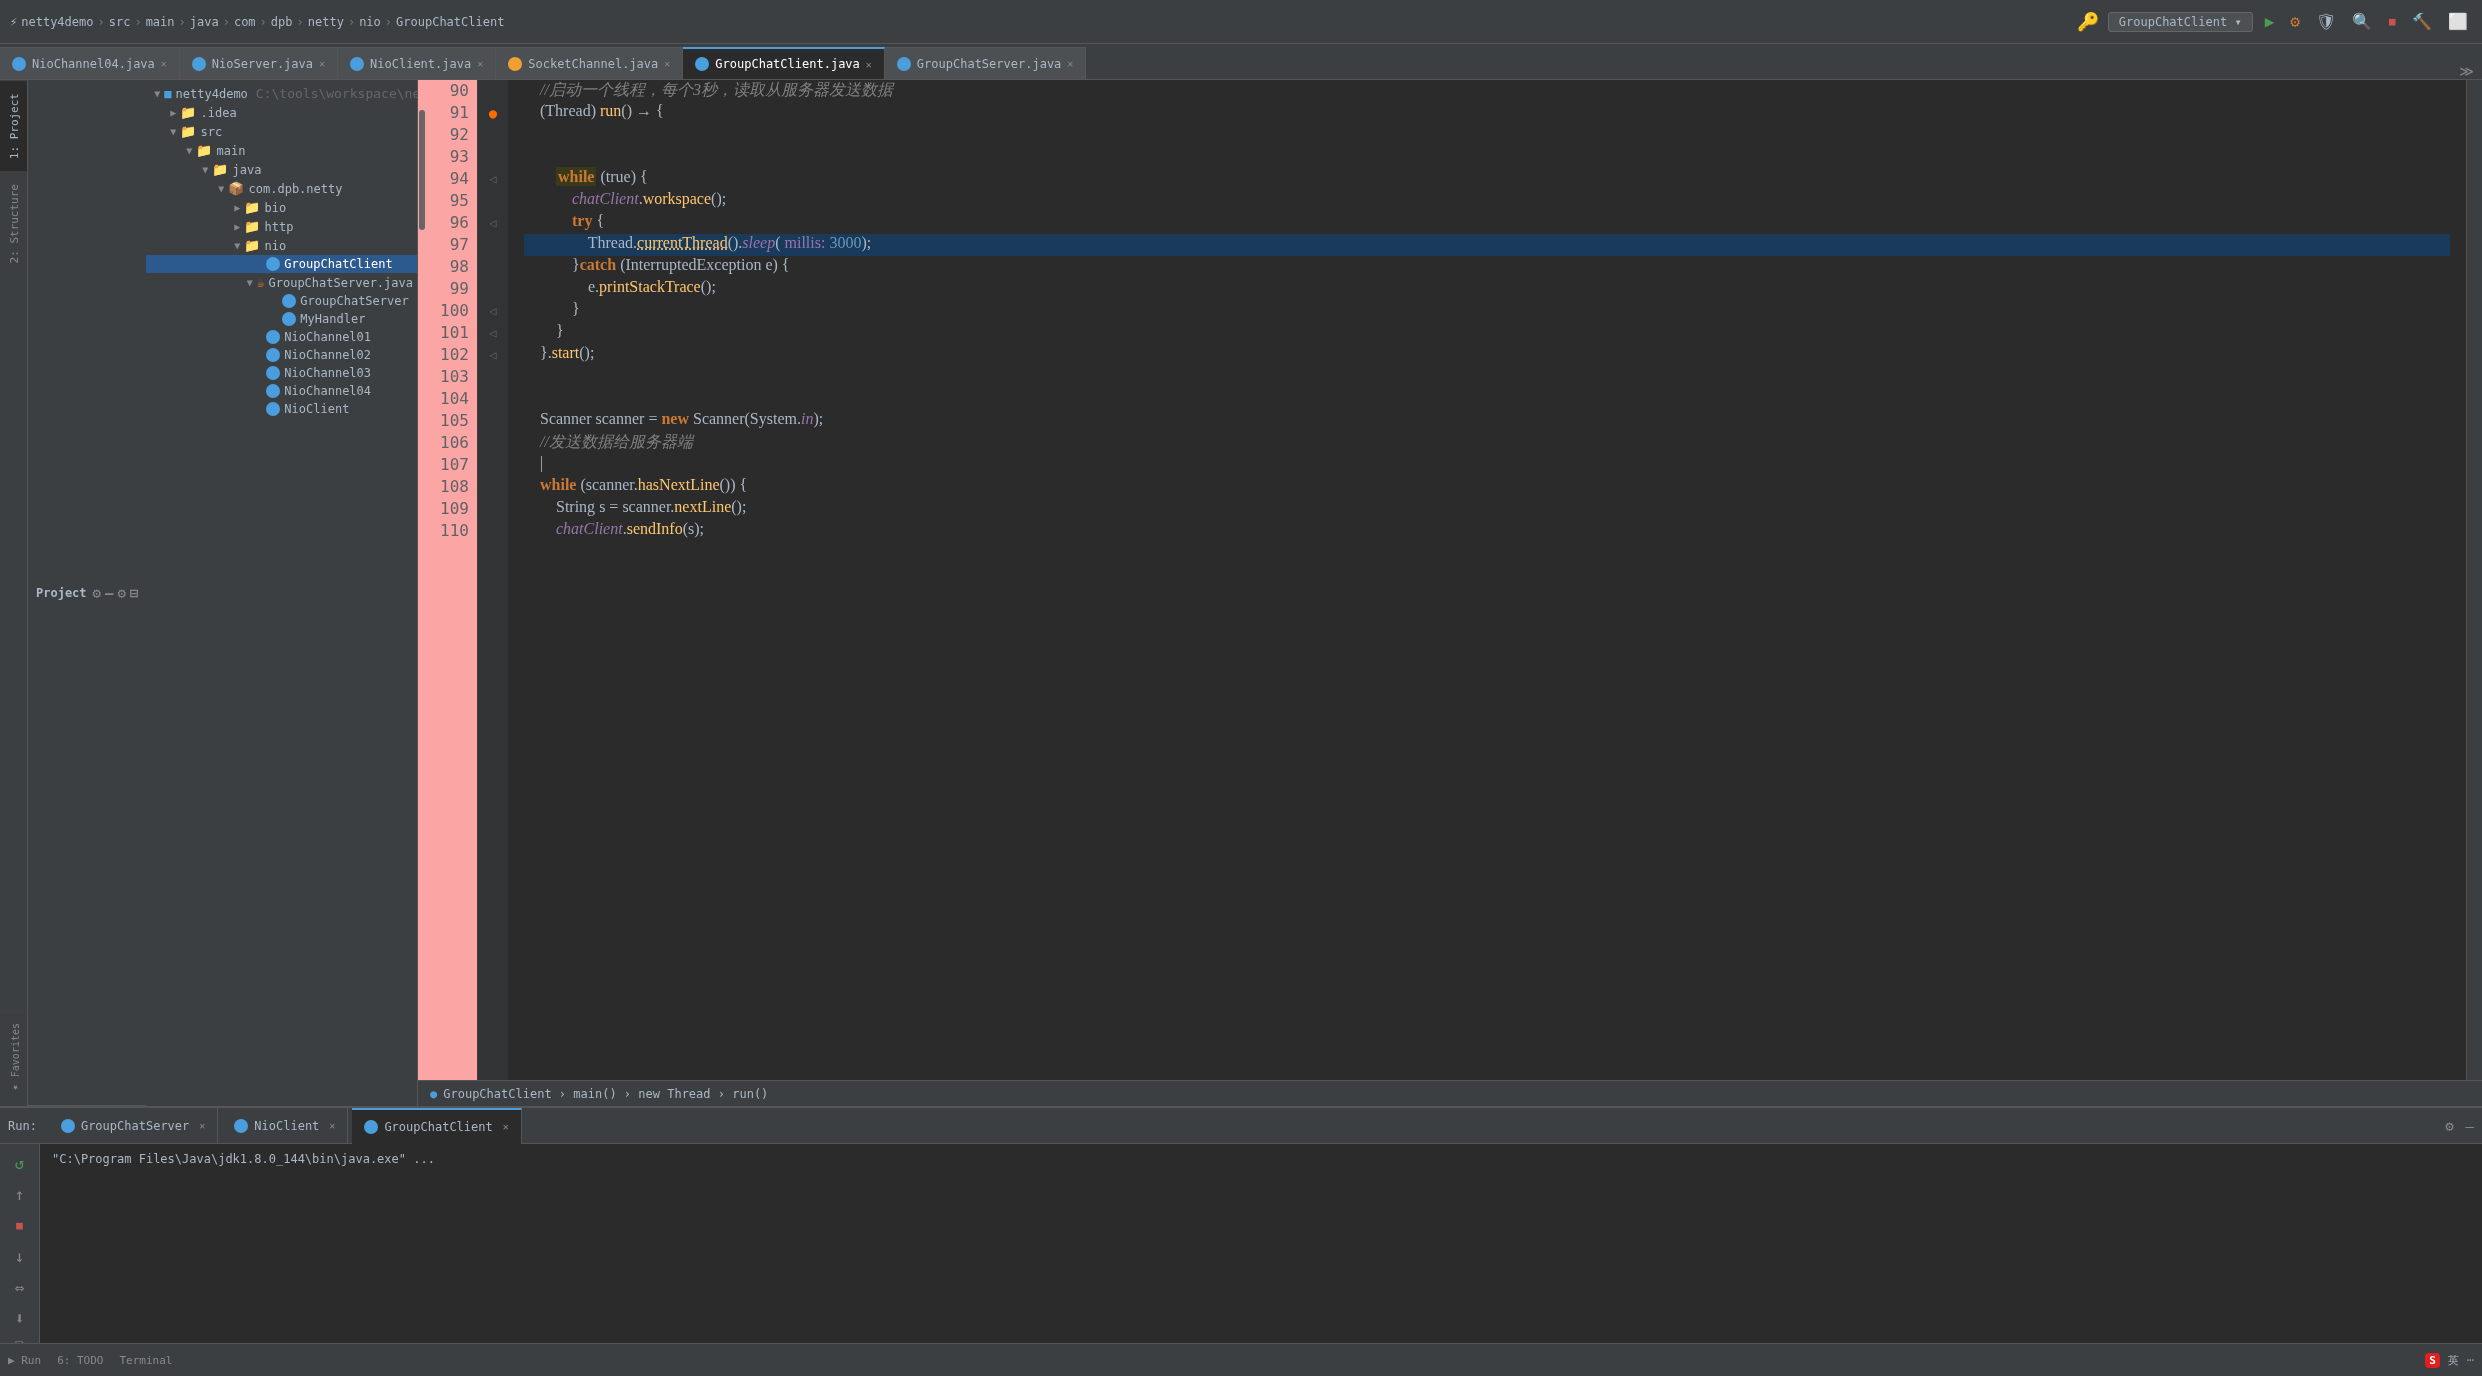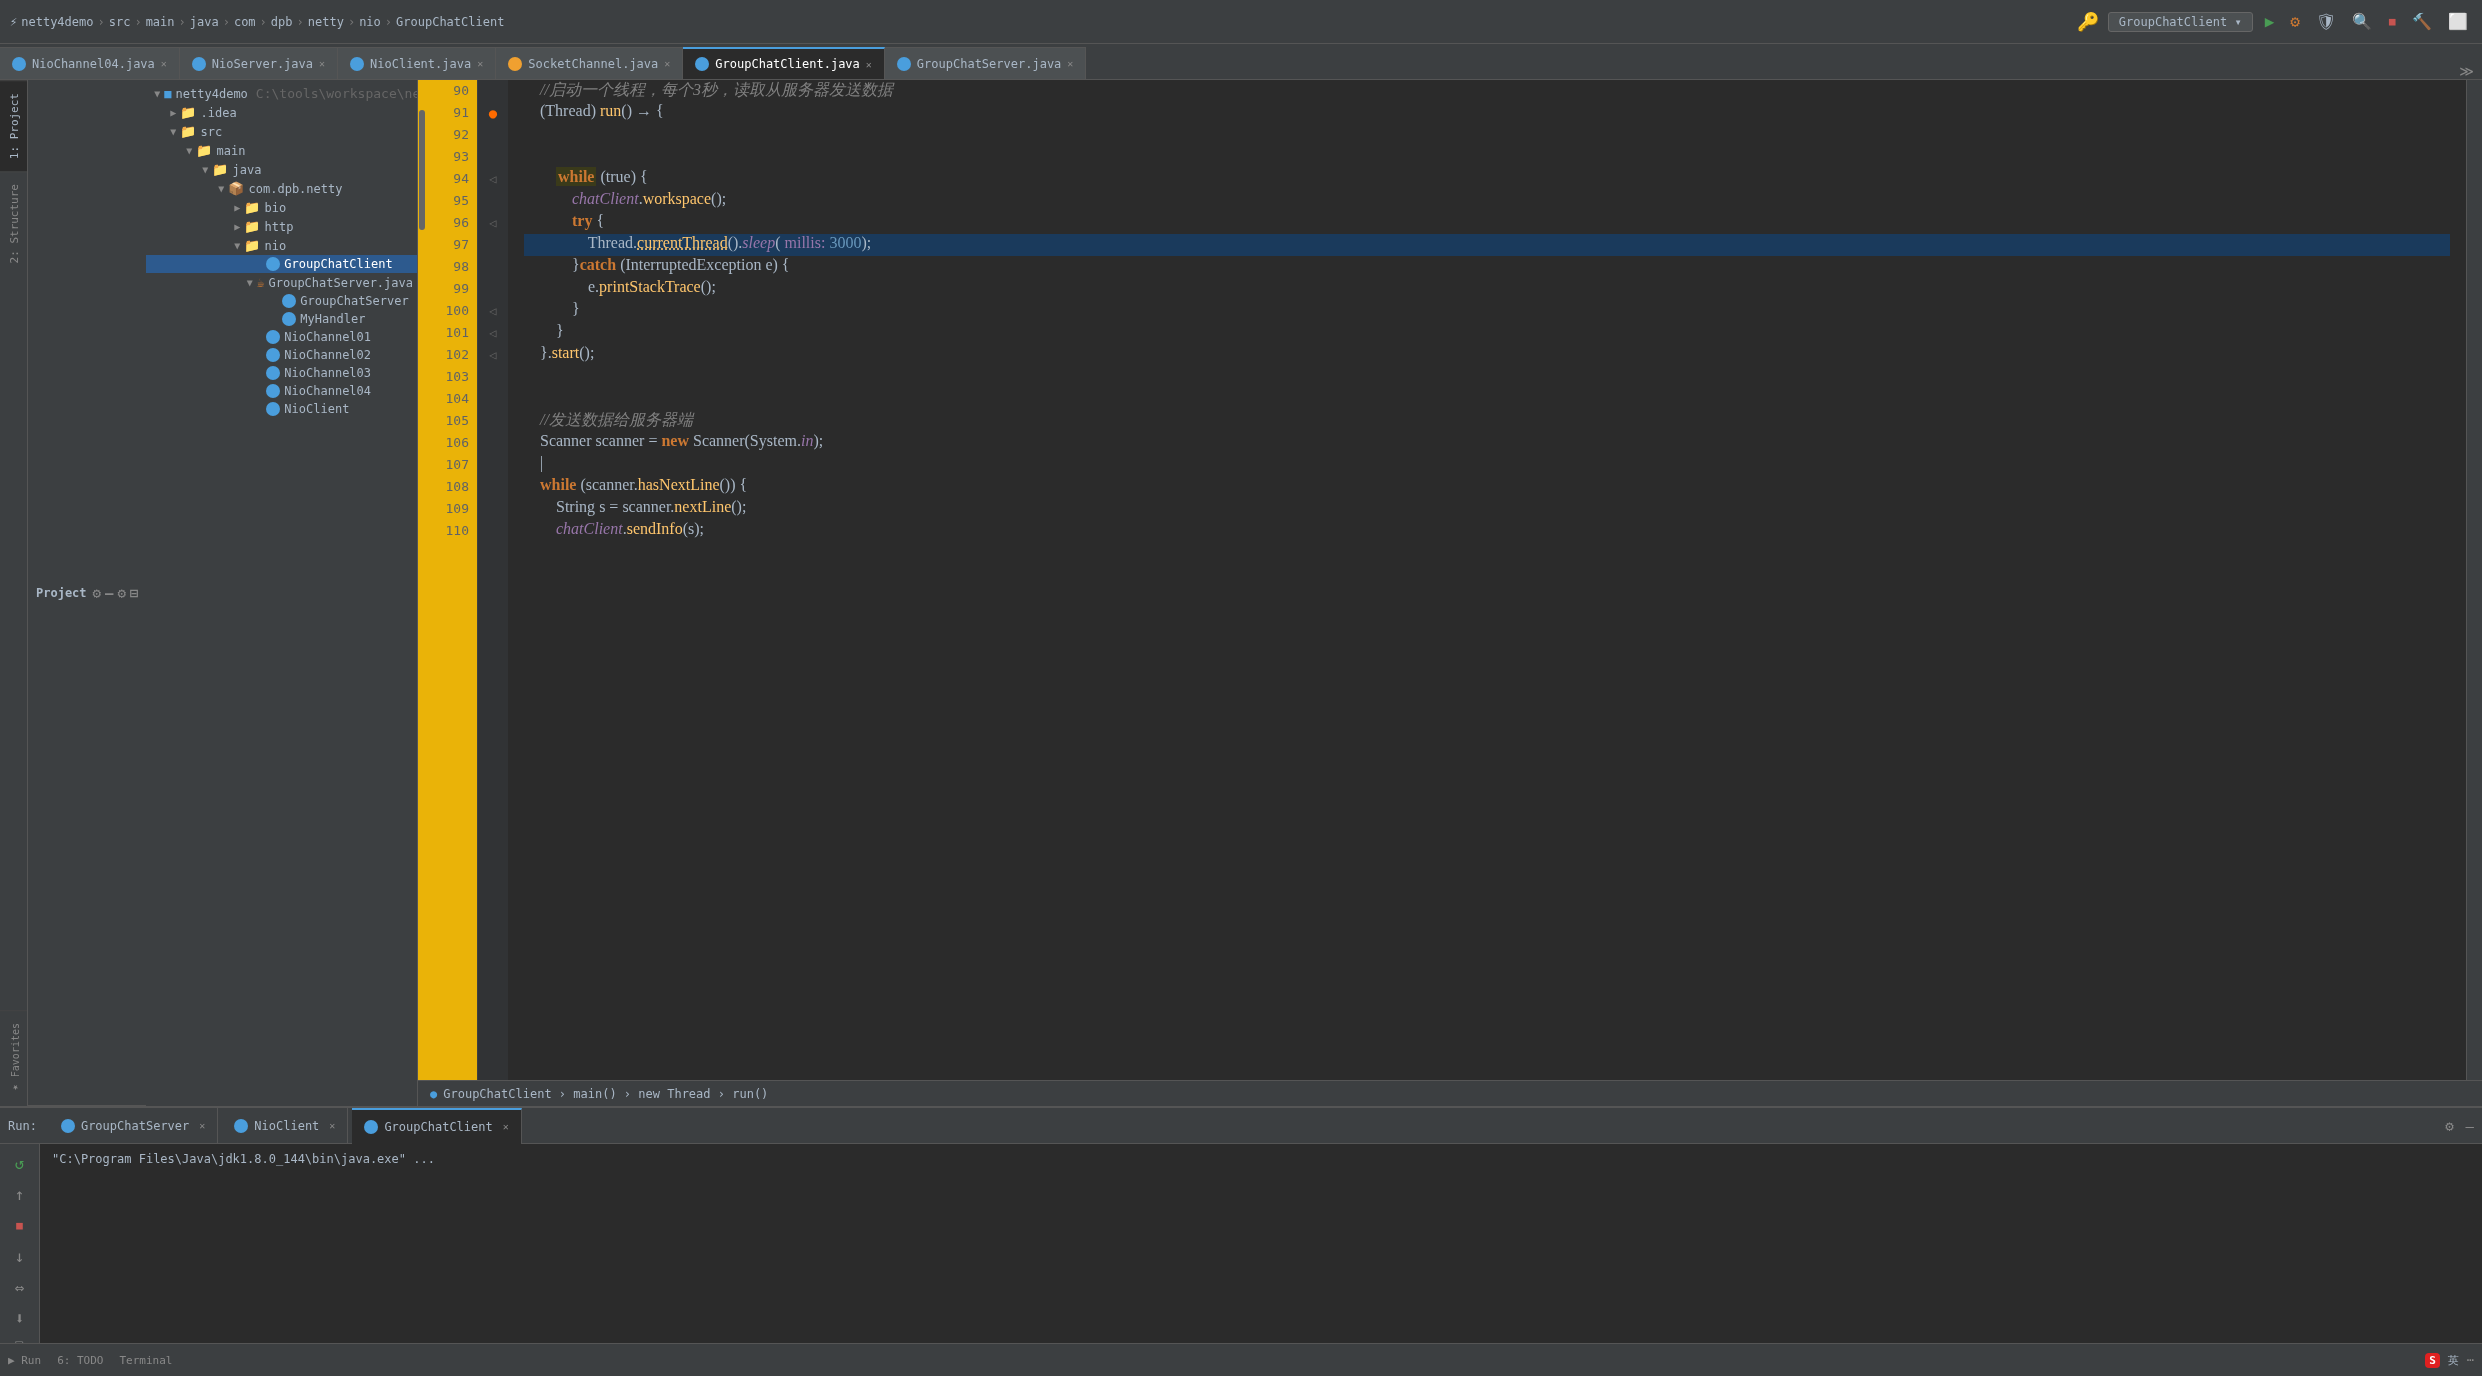--- a/index.html
+++ b/index.html
@@ -160,26 +160,26 @@
       background: #2b2b2b;
       overflow: hidden;
     }
     .code-container {
       flex: 1;
       overflow: auto;
       display: flex;
       position: relative;
     }
     .line-numbers {
-      background: #eab308;
+      background: #fca5a5;
       min-width: 60px;
       padding: 0 8px;
       text-align: right;
       color: #606366;
-      font-size: 13px;
+      font-size: 16px;
       line-height: 22px;
       border-right: 1px solid #3d3f41;
       user-select: none;
       flex-shrink: 0;
     }
     .line-number { height: 22px; display: flex; align-items: center; justify-content: flex-end; }
     .gutter {
       width: 30px;
       background: #313335;
       flex-shrink: 0;
@@ -659,25 +659,25 @@
 
         <div class="code-line">
           <span>    <span class="var">}.</span><span class="method">start</span><span class="var">();</span></span>
         </div>
 
         <div class="code-line"></div>
 
         <div class="code-line"></div>
 
         <div class="code-line">
+          <span>    <span class="type">Scanner</span> <span class="var">scanner = </span><span class="kw">new</span> <span class="type">Scanner</span><span class="var">(System.</span><span class="field">in</span><span class="var">);</span></span>
+        </div>
+
+        <div class="code-line">
           <span class="comment">    //发送数据给服务器端</span>
-        </div>
-
-        <div class="code-line">
-          <span>    <span class="type">Scanner</span> <span class="var">scanner = </span><span class="kw">new</span> <span class="type">Scanner</span><span class="var">(System.</span><span class="field">in</span><span class="var">);</span></span>
         </div>
 
         <div class="code-line">
           <span style="color:#a9b7c6;">    |</span>
         </div>
 
         <div class="code-line">
           <span>    <span class="kw">while</span> <span class="var">(scanner.</span><span class="method">hasNextLine</span><span class="var">()) {</span></span>
         </div>
 

